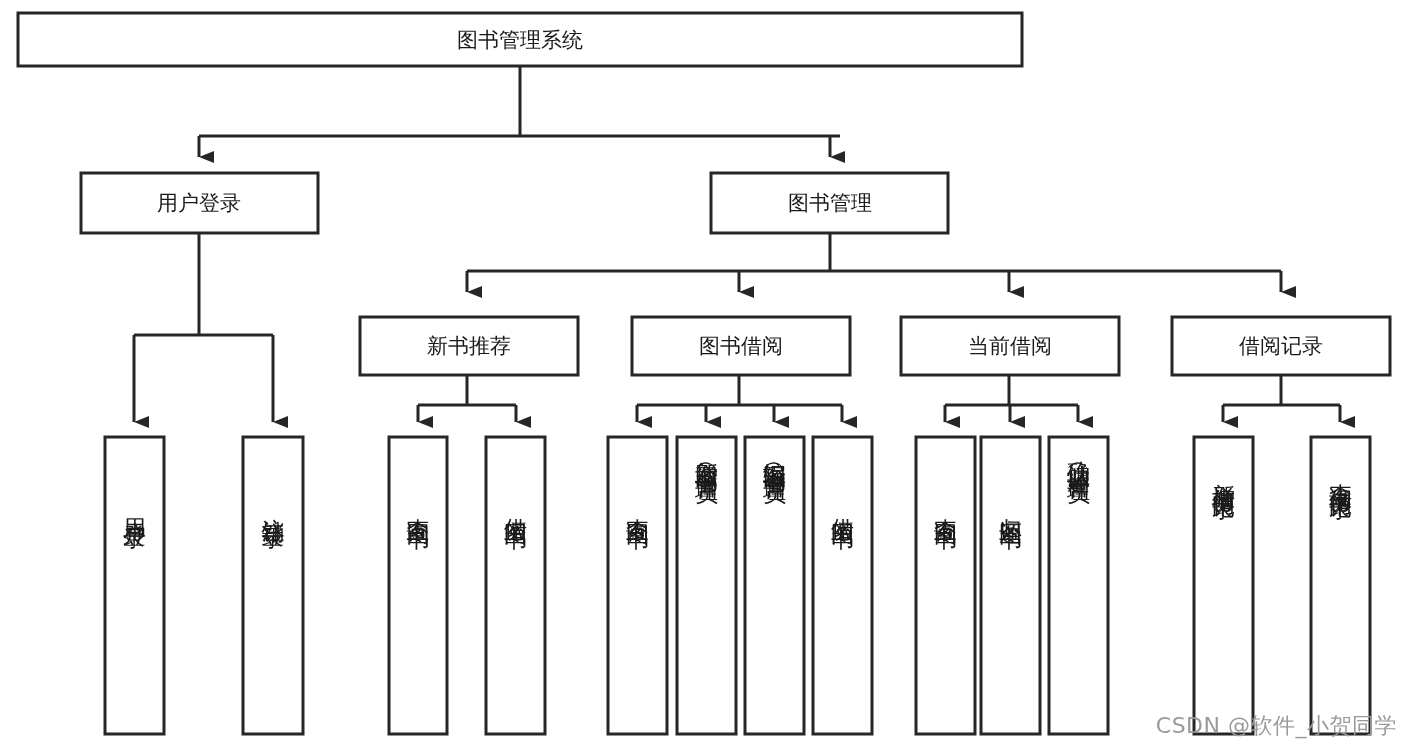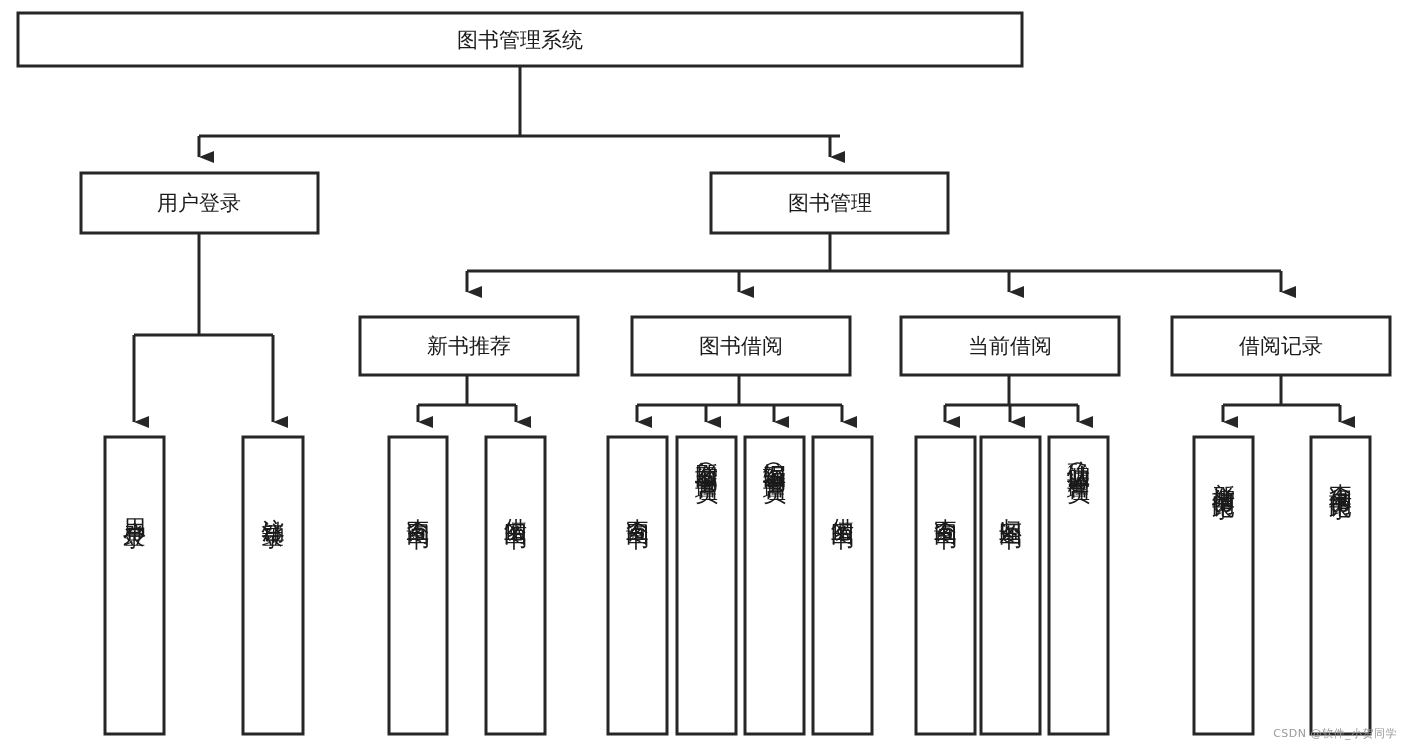--- a/index.html
+++ b/index.html
@@ -65,21 +65,21 @@
     line-height: 1;
     letter-spacing: 3px;
     color: #1a1a1a;
     white-space: nowrap;
   }
   #watermark {
     position: absolute;
     right: 8px;
     bottom: 6px;
     font-family: "DejaVu Sans", "Liberation Sans", sans-serif;
-    font-size: 11px;
+    font-size: 22px;
     color: #9a9a9a;
     letter-spacing: 0.5px;
     white-space: nowrap;
   }
 </style>
 </head>
 <body>
 
 <div id="diagram-root">
 

